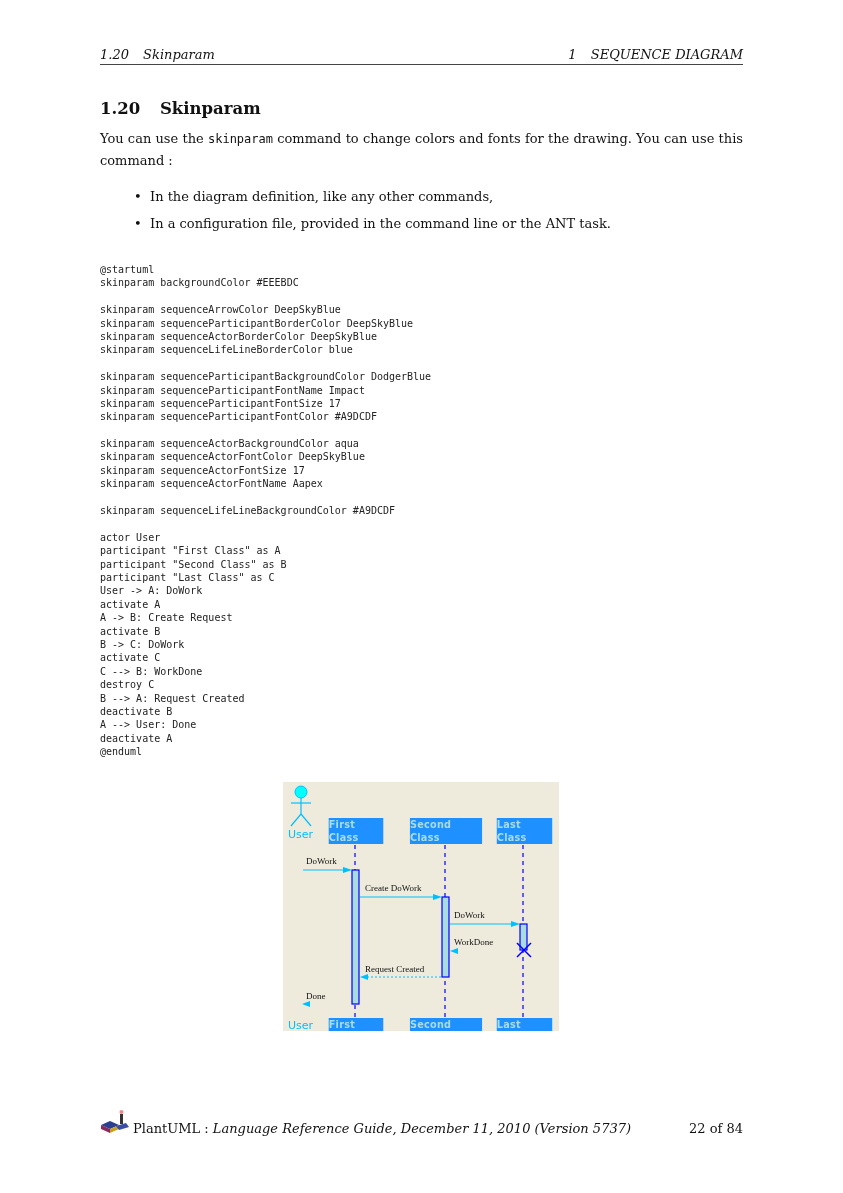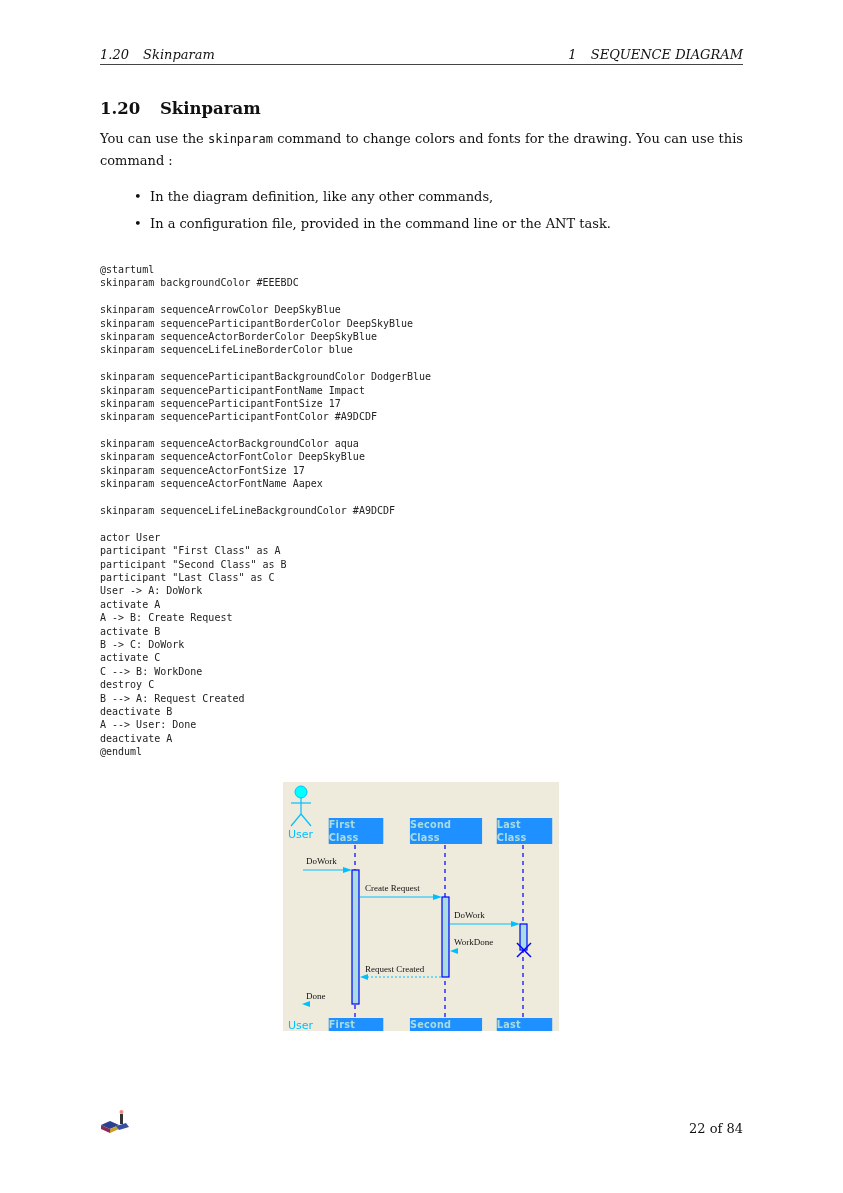--- a/index.html
+++ b/index.html
@@ -129,30 +129,33 @@
 
   <div class="participant" style="left:42px; top:36px; width:62px;">First Class</div>
   <div class="participant" style="left:122px; top:36px; width:82px;">Second Class</div>
   <div class="participant" style="left:210px; top:36px; width:63px;">Last Class</div>
 
   <div class="participant" style="left:42px; top:236px; width:62px;">First Class</div>
   <div class="participant" style="left:122px; top:236px; width:82px;">Second Class</div>
   <div class="participant" style="left:210px; top:236px; width:63px;">Last Class</div>
 
   <span class="msg" style="left:23px; top:74px;">DoWork</span>
-  <span class="msg" style="left:82px; top:101px;">Create Request</span>
+  <span class="msg" style="left:82px; top:101px;">Create DoWork</span>
   <span class="msg" style="left:171px; top:128px;">DoWork</span>
   <span class="msg" style="left:171px; top:155px;">WorkDone</span>
   <span class="msg" style="left:82px; top:182px;">Request Created</span>
   <span class="msg" style="left:23px; top:209px;">Done</span>
 </div>
 
 <div class="footer">
   <svg class="logo" viewBox="0 0 30 26">
     <rect x="20" y="6" width="3" height="10" fill="#333"></rect>
     <circle cx="21.5" cy="4" r="2" fill="#e88"></circle>
     <polygon points="1,17 10,13 19,17 10,21" fill="#2a3f8f"></polygon>
     <polygon points="1,17 10,21 10,25 1,21" fill="#8a2a5a"></polygon>
     <polygon points="10,21 19,17 19,21 10,25" fill="#c8a020"></polygon>
     <polygon points="16,18 26,15 29,19 19,22" fill="#3a4f9f"></polygon>
   </svg>
+  <span class="text">
+    <span>PlantUML</span><span> : </span><i>Language Reference Guide, December 11, 2010 (Version 5737)</i>
+  </span>
   <span class="page">22 of 84</span>
 </div>
 
 </body></html>

